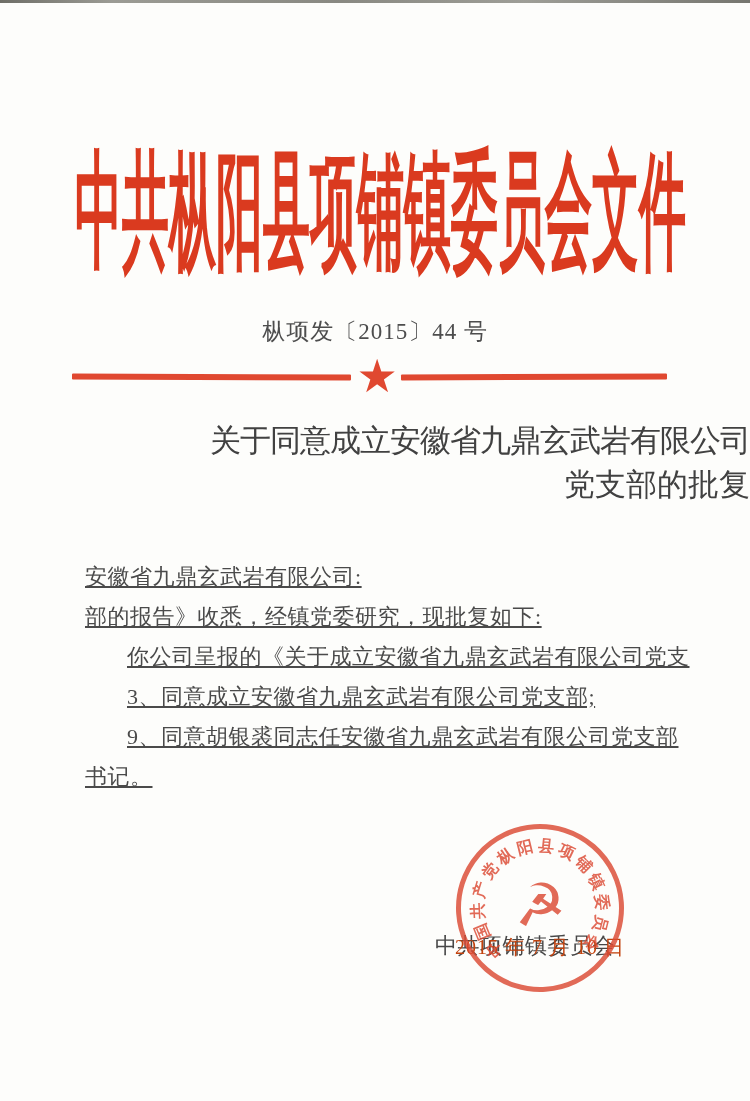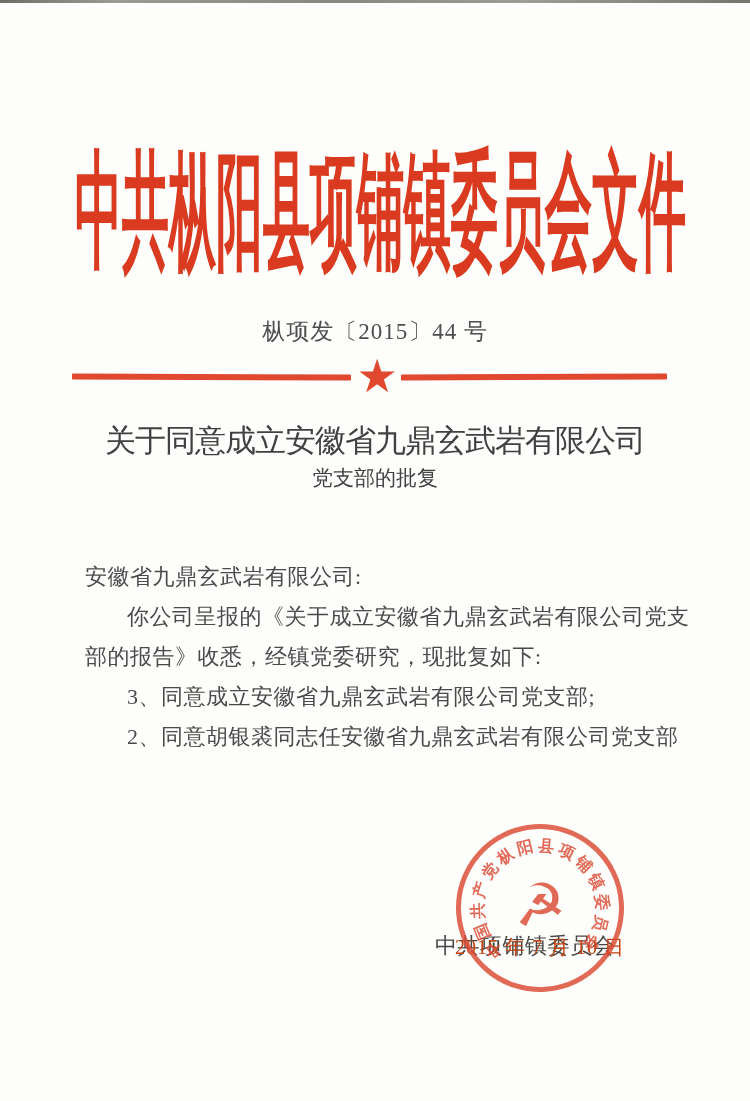--- a/index.html
+++ b/index.html
@@ -38,29 +38,29 @@
     position:absolute;top:374px;height:6px;background:#e04830;border-radius:1px;
   }
   .rule-left{left:72px;width:279px;transform:rotate(.25deg);}
   .rule-right{left:401px;width:266px;transform:rotate(-.25deg);}
   .rule-star{
     position:absolute;top:353px;left:354px;width:46px;height:46px;
     text-align:center;font-size:46px;line-height:46px;color:#e04830;
     font-family:"DejaVu Sans",sans-serif;
   }
   
-  .doc-title{position:absolute;left:0;width:750px;text-align:center;color:#414141;}
+  .doc-title{position:absolute;left:0;width:750px;text-align:right;color:#414141;}
   .doc-title.l1{top:420px;font-size:31px;letter-spacing:-1px;}
-  .doc-title.l2{top:464px;font-size:21px;letter-spacing:0;}
+  .doc-title.l2{top:464px;font-size:31px;letter-spacing:0;}
   
   .body-text{
     position:absolute;top:557px;left:85px;width:606px;
     font-size:22px;line-height:40px;letter-spacing:.5px;color:#4a4a4a;
   }
-  .bline{white-space:nowrap;}
+  .bline{white-space:nowrap;text-decoration:underline;}
   .bline.indent{text-indent:42px;}
   
   .signature{
     position:absolute;top:894px;left:435px;
     font-size:22px;letter-spacing:.5px;color:#474747;z-index:1;white-space:nowrap;margin-top:37px;
   }
   .sig-date{
     position:absolute;top:934px;left:455px;
     font-size:20px;letter-spacing:1px;color:#c2410c;z-index:1;white-space:nowrap;
   }
@@ -111,24 +111,25 @@
 
   <div class="rule-left"></div>
   <div class="rule-star">★</div>
   <div class="rule-right"></div>
 
   <div class="doc-title l1">关于同意成立安徽省九鼎玄武岩有限公司</div>
   <div class="doc-title l2">党支部的批复</div>
 
   <div class="body-text">
     <div class="bline">安徽省九鼎玄武岩有限公司:</div>
+    <div class="bline">部的报告》收悉，经镇党委研究，现批复如下:</div>
     <div class="bline indent">你公司呈报的《关于成立安徽省九鼎玄武岩有限公司党支</div>
-    <div class="bline">部的报告》收悉，经镇党委研究，现批复如下:</div>
     <div class="bline indent">3、同意成立安徽省九鼎玄武岩有限公司党支部;</div>
-    <div class="bline indent">2、同意胡银裘同志任安徽省九鼎玄武岩有限公司党支部</div>
+    <div class="bline indent">9、同意胡银裘同志任安徽省九鼎玄武岩有限公司党支部</div>
+    <div class="bline">书记。</div>
   </div>
 
   <div class="signature">中共项铺镇委员会</div>
   <div class="sig-date">2015 年 7 月 10 日</div>
 
   <div class="seal">
     <div class="seal-ring"></div>
     <div class="seal-arc">
         <span style="transform: rotate(-128deg) translateY(-62px);">中</span>
         <span style="transform: rotate(-108.308deg) translateY(-62px);">国</span>

